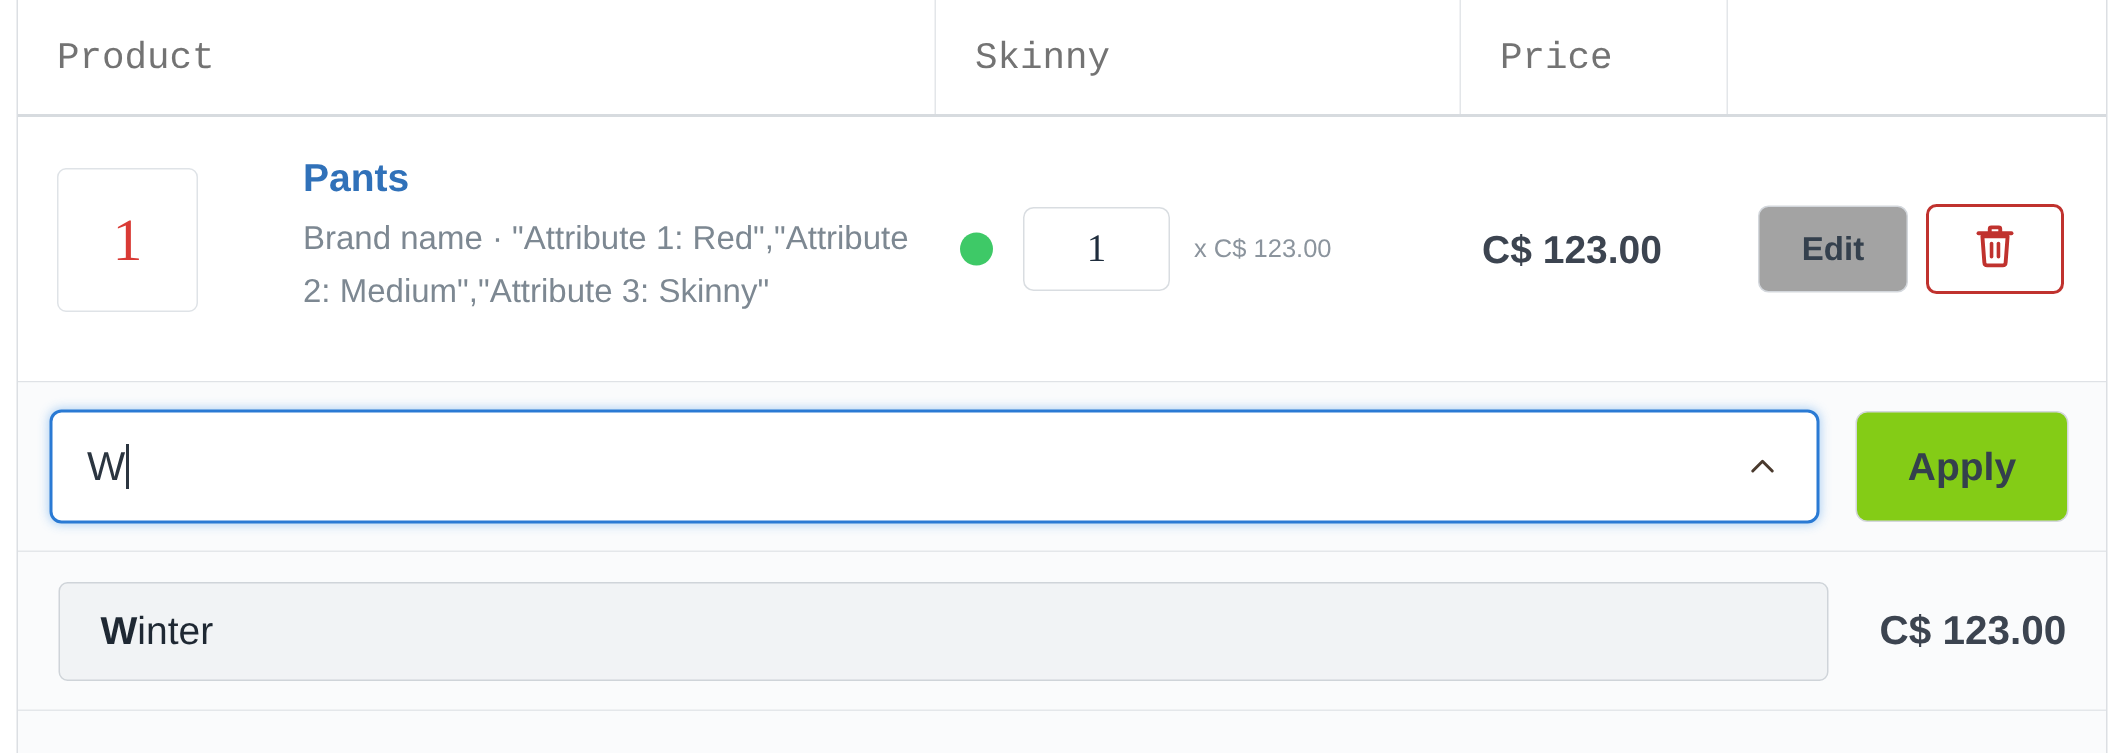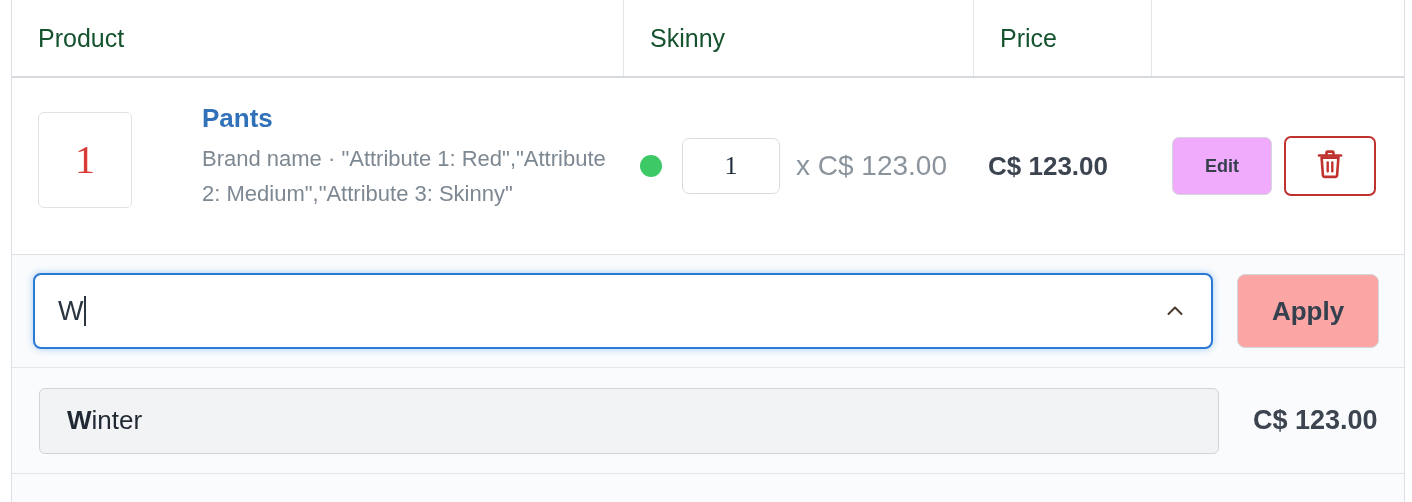--- a/index.html
+++ b/index.html
@@ -36,23 +36,24 @@
     background: #ffffff;
     border-bottom: 2px solid #d7dbdf;
     box-sizing: border-box;
   }
   .th {
     display: flex;
     align-items: center;
     box-sizing: border-box;
     padding-left: 26px;
     font-size: 25px;
-    color: #14532d;
+    color: #737373;
     font-weight: 400;
     border-right: 1px solid #e3e6e9;
+    font-family: Liberation Mono, monospace;
   }
   .th-product { width: 612px; }
   .th-amount  { width: 350px; }
   .th-price   { width: 178px; }
   .th-actions { width: 252px; border-right: none; }
 
   
   .product-row {
     display: flex;
     align-items: flex-start;
@@ -128,21 +129,21 @@
     border-radius: 7px;
     background: #ffffff;
     font-family: "Liberation Serif", serif;
     font-size: 26px;
     color: #1f2d3d;
     text-align: center;
     box-sizing: border-box;
     outline: none;
   }
   .unit-price {
-    font-size: 28px;
+    font-size: 17px;
     color: #8b949d;
     margin-left: 16px;
     white-space: nowrap;
   }
 
   .cell-price {
     width: 178px;
     height: 100%;
     display: flex;
     align-items: center;
@@ -161,23 +162,23 @@
     align-items: center;
     box-sizing: border-box;
     padding-left: 20px;
     gap: 12px;
   }
   .btn-edit {
     width: 100px;
     height: 58px;
     border: 1px solid #d3d7dc;
     border-radius: 7px;
-    background: #f0abfc;
+    background: #a3a3a3;
     font-family: "Liberation Sans", sans-serif;
-    font-size: 18px;
+    font-size: 22px;
     font-weight: bold;
     color: #34404d;
     cursor: pointer;
   }
   .btn-delete {
     width: 92px;
     height: 60px;
     border: 2px solid #c0322e;
     border-radius: 7px;
     background: #ffffff;
@@ -234,21 +235,21 @@
     width: 20px;
     height: 20px;
     cursor: pointer;
   }
   .btn-apply {
     width: 142px;
     height: 74px;
     margin-left: 24px;
     border: 1px solid #d3d7dc;
     border-radius: 8px;
-    background: #fca5a5;
+    background: #84cc16;
     font-family: "Liberation Sans", sans-serif;
     font-size: 26px;
     font-weight: bold;
     color: #34404d;
     cursor: pointer;
   }
 
   
   .suggest-row {
     position: relative;

